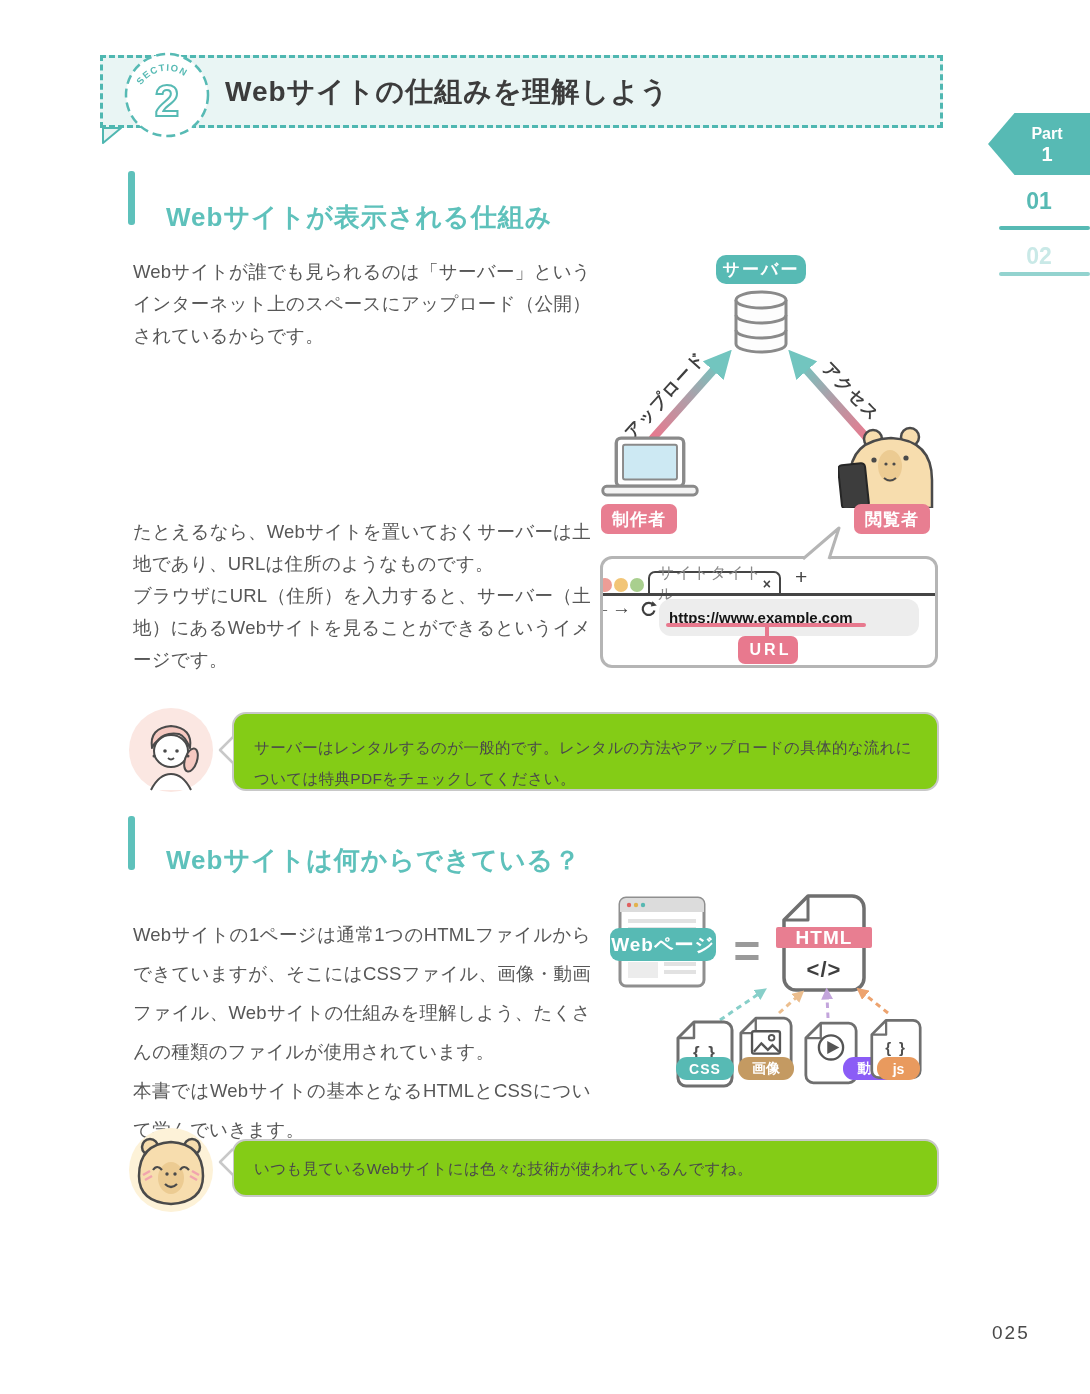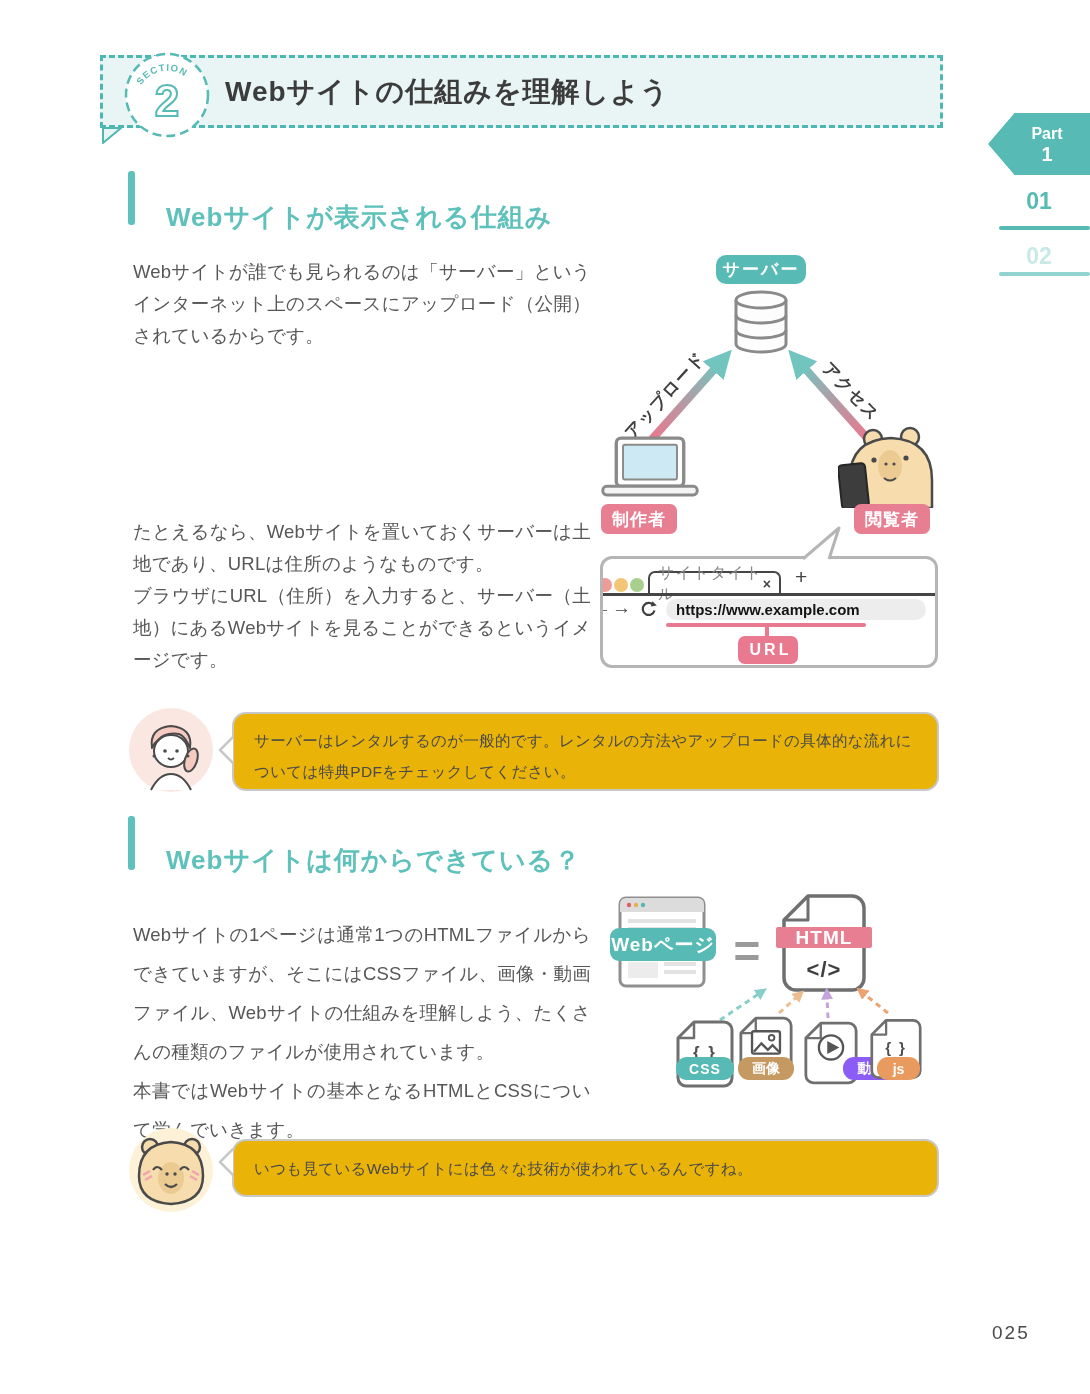--- a/index.html
+++ b/index.html
@@ -65,36 +65,36 @@
   .d1{left:-5px;background:#ed9d96;} .d2{left:11px;background:#f2c577;} .d3{left:27px;background:#a9cf8e;}
   .btab{position:absolute;left:45px;top:12px;width:133px;height:24px;border:2.5px solid #454545;border-bottom:none;
         border-radius:7px 7px 0 0;display:flex;align-items:center;box-sizing:border-box;padding:0 8px;background:#fff;}
   .btab-t{font-size:16px;color:#888;letter-spacing:1px;flex:1;}
   .btab-x{font-size:14px;color:#454545;font-weight:bold;}
   .bplus{position:absolute;left:192px;top:6px;font-size:21px;color:#454545;}
   .bline{position:absolute;left:0;top:34px;width:100%;height:2.5px;background:#454545;}
   .bnav{position:absolute;top:38px;font-size:19px;color:#3f3f3f;}
   .bback{left:-11px;} .bfwd{left:9px;}
   .breload{position:absolute;left:37px;top:42px;width:17px;height:17px;}
-  .addr{position:absolute;left:63px;top:40px;width:260px;height:21px;background:#ededed;border-radius:12px;
+  .addr{position:absolute;left:56px;top:40px;width:260px;height:37px;background:#ededed;border-radius:12px;
         display:flex;align-items:center;padding-left:10px;box-sizing:border-box;}
   .addr span{font-size:15px;font-weight:bold;color:#141414;}
   .uline{position:absolute;left:63px;top:64px;width:200px;height:4px;background:#e8798e;border-radius:2px;}
   .uconn{position:absolute;left:162px;top:66px;width:4px;height:12px;background:#e8798e;}
   .urlb{position:absolute;left:135px;top:77px;width:60px;height:28px;background:#e8798e;border-radius:7px;
         color:#fff;font-weight:bold;font-size:16px;letter-spacing:3px;display:flex;align-items:center;
         justify-content:center;padding-left:5px;box-sizing:border-box;}
 
   
   .avatar{position:absolute;width:88px;height:88px;}
   .av1{left:127px;top:706px;} .av2{left:127px;top:1126px;}
   .ctail{position:absolute;width:20px;height:30px;z-index:3;}
   .t1{left:216px;top:735px;} .t2{left:216px;top:1147px;}
-  .callout{position:absolute;left:232px;width:707px;background:#eab308;border:2.5px solid #c8c8c8;
-           border-radius:14px;box-sizing:border-box;padding:11px 20px;}
+  .callout{position:absolute;left:232px;width:707px;background:#84cc16;border:2.5px solid #c8c8c8;
+           border-radius:14px;box-sizing:border-box;padding:18px 20px;}
   .callout p{margin:0;font-size:15.5px;line-height:31px;color:#4a4a4a;letter-spacing:.3px;}
   .c1{top:712px;height:79px;}
   .c2{top:1139px;height:58px;display:flex;align-items:center;}
 
   
   .wpicon{left:618px;top:896px;width:88px;height:92px;}
   .wp{left:610px;top:928px;width:106px;height:33px;background:#57bab4;font-size:19px;border-radius:9px;letter-spacing:1px;}
   .eq{position:absolute;left:728px;top:928px;width:38px;height:46px;font-size:46px;font-weight:bold;color:#9a9a9a;
       display:flex;align-items:center;justify-content:center;}
   .htmlfile{left:782px;top:894px;width:84px;height:98px;}

